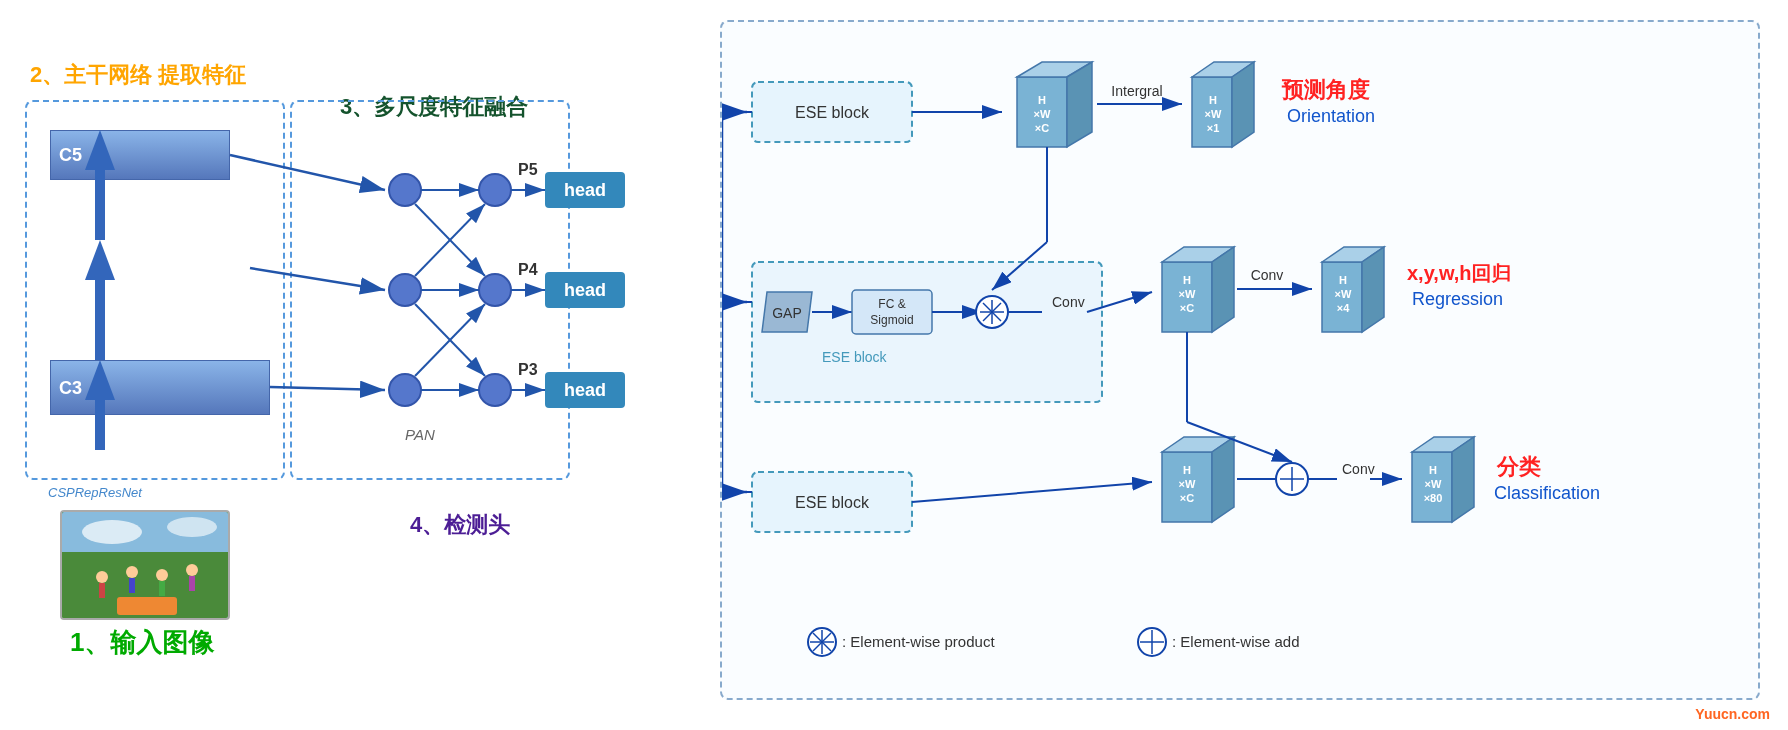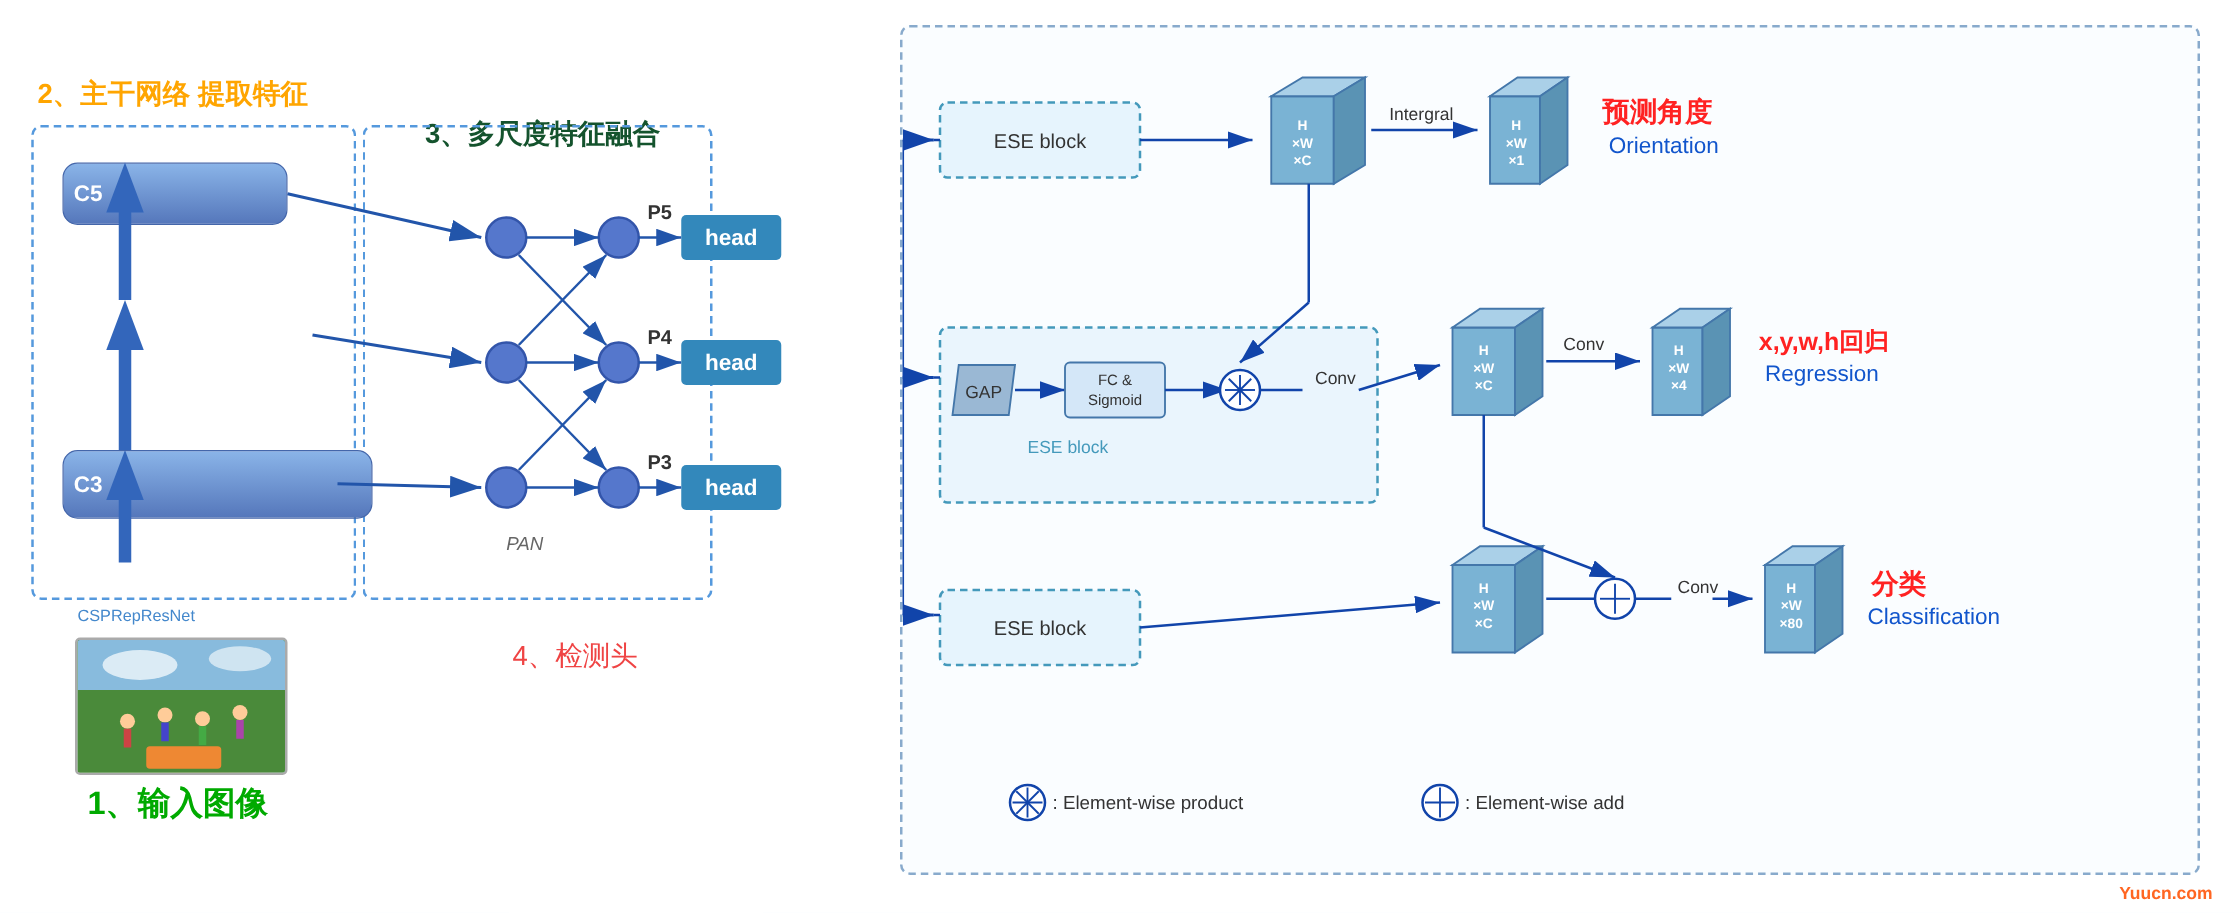--- a/index.html
+++ b/index.html
@@ -45,22 +45,22 @@
       font-weight: bold;
       color: #14532d;
       margin-top: 32px;
     }
 
     .title-head {
       position: absolute;
       top: 490px;
       left: 390px;
       font-size: 22px;
-      font-weight: normal;
-      color: #ef4444;
+      font-weight: bold;
+      color: #4c1d95;
     }
 
     .title-input {
       position: absolute;
       bottom: 50px;
       left: 50px;
       font-size: 26px;
       font-weight: bold;
       color: #00AA00;
     }
@@ -83,21 +83,21 @@
       top: 80px;
       width: 280px;
       height: 380px;
       border: 2px dashed #5599DD;
       border-radius: 8px;
     }
 
     
     .feature-bar {
       position: absolute;
-      border-radius: 12px;
+      border-radius: 0;
       background: linear-gradient(180deg, #8ab4e8 0%, #5577bb 100%);
       border: 1px solid #4466aa;
       text-align: right;
     }
 
     .bar-c5 {
       left: 30px;
       top: 110px;
       width: 180px;
       height: 50px;
@@ -106,41 +106,42 @@
     .bar-c4 {
       left: 30px;
       top: 220px;
       width: 200px;
       height: 55px;
     }
 
     .bar-c3 {
       left: 30px;
       top: 340px;
-      width: 248px;
+      width: 220px;
       height: 55px;
     }
 
     .bar-label {
       position: absolute;
       font-size: 18px;
       font-weight: bold;
       color: #fff;
       top: 50%;
       transform: translateY(-50%);
       left: 8px;
     }
 
     
     .csp-label {
       position: absolute;
-      left: 42px;
+      left: 28px;
       top: 465px;
       font-size: 13px;
       color: #4488cc;
+      font-style: italic;
     }
 
     
     .input-image {
       position: absolute;
       left: 40px;
       top: 490px;
       width: 170px;
       height: 110px;
       border: 2px solid #aaa;

